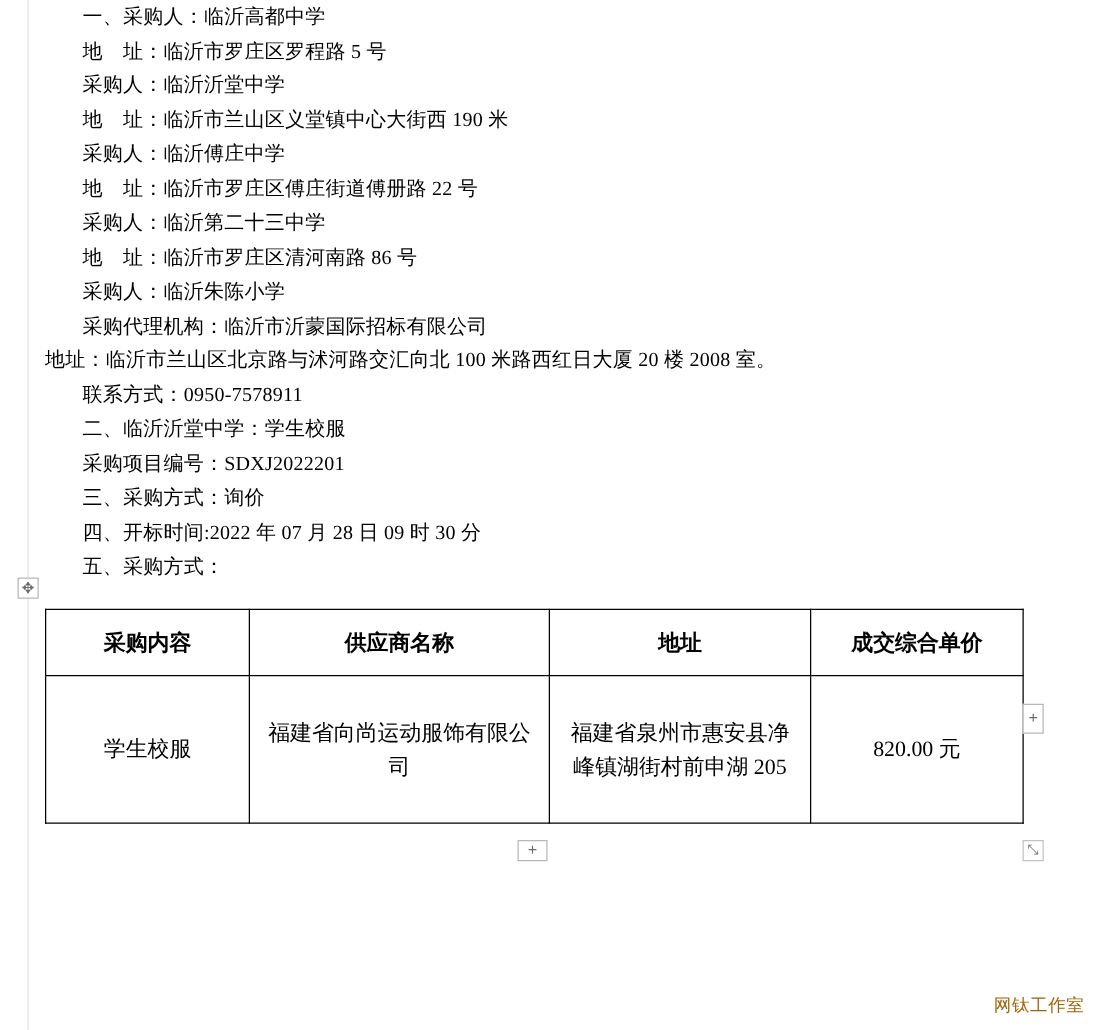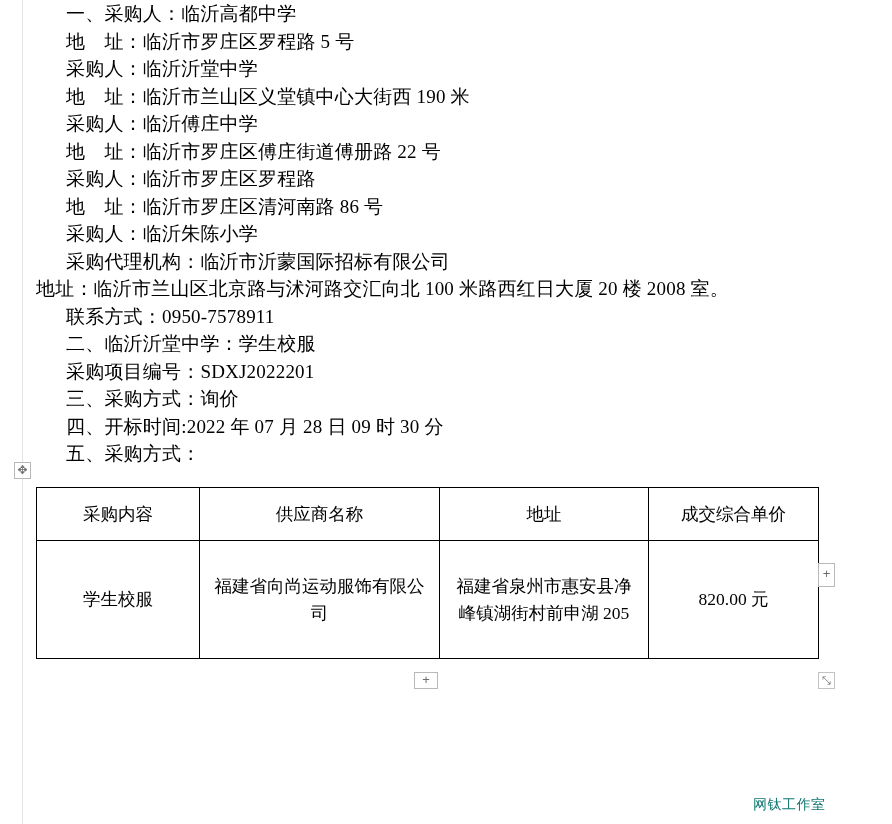--- a/index.html
+++ b/index.html
@@ -30,21 +30,21 @@
     height: 824px;
     background: #e3e3e3;
   }
   .doc-body {
     position: absolute;
     left: 36px;
     top: 0px;
     width: 820px;
   }
   .line {
-    font-size: 19px;
+    font-size: 16px;
     line-height: 27.5px;
     white-space: pre;
     letter-spacing: 0.2px;
   }
   .indent1 { padding-left: 30px; }
   .indent0 { padding-left: 0px; }
 
   
   .table-wrap {
     position: absolute;
@@ -61,21 +61,21 @@
     border: 1px solid #000000;
     text-align: center;
     vertical-align: middle;
     font-size: 17.5px;
     line-height: 27px;
     padding: 4px 8px;
     box-sizing: border-box;
   }
   table.result th {
     height: 53px;
-    font-weight: normal;
+    font-weight: bold;
   }
   table.result td {
     height: 118px;
   }
   .c1 { width: 163px; }
   .c2 { width: 240px; }
   .c3 { width: 209px; }
   .c4 { width: 170px; margin-left: 18px; }
 
   
@@ -117,24 +117,24 @@
     left: 818px;
     top: 672px;
     width: 17px;
     height: 17px;
     border: 1px solid #c2c2c2;
     padding-top: 1px;
     font-size: 11px;
   }
   .watermark {
     position: absolute;
-    left: 753px;
+    left: 795px;
     top: 796px;
     font-size: 14px;
-    color: #0f766e;
+    color: #a16207;
     font-family: "Liberation Sans", sans-serif;
     letter-spacing: 0.5px;
   }
   .caret {
     display: inline-block;
     width: 1px;
     height: 18px;
     background: #000;
     vertical-align: -3px;
   }
@@ -146,21 +146,21 @@
 
   <div class="left-edge"></div>
 
   <div class="doc-body">
     <div class="line indent1">一、采购人：临沂高都中学</div>
     <div class="line indent1">地　址：临沂市罗庄区罗程路 5 号</div>
     <div class="line indent1">采购人：临沂沂堂中学</div>
     <div class="line indent1">地　址：临沂市兰山区义堂镇中心大街西 190 米</div>
     <div class="line indent1">采购人：临沂傅庄中学</div>
     <div class="line indent1">地　址：临沂市罗庄区傅庄街道傅册路 22 号</div>
-    <div class="line indent1">采购人：临沂市罗庄区罗程路</div>
+    <div class="line indent1">采购人：临沂第二十三中学</div>
     <div class="line indent1">地　址：临沂市罗庄区清河南路 86 号</div>
     <div class="line indent1">采购人：临沂朱陈小学</div>
     <div class="line indent1">采购代理机构：临沂市沂蒙国际招标有限公司</div>
     <div class="line indent0">地址：临沂市兰山区北京路与沭河路交汇向北 100 米路西红日大厦 20 楼 2008 室。</div>
     <div class="line indent1">联系方式：0950-7578911</div>
     <div class="line indent1">二、临沂沂堂中学：学生校服</div>
     <div class="line indent1">采购项目编号：SDXJ2022201</div>
     <div class="line indent1">三、采购方式：询价</div>
     <div class="line indent1">四、开标时间:2022 年 07 月 28 日 09 时 30 分</div>
     <div class="line indent1">五、采购方式：</div>

